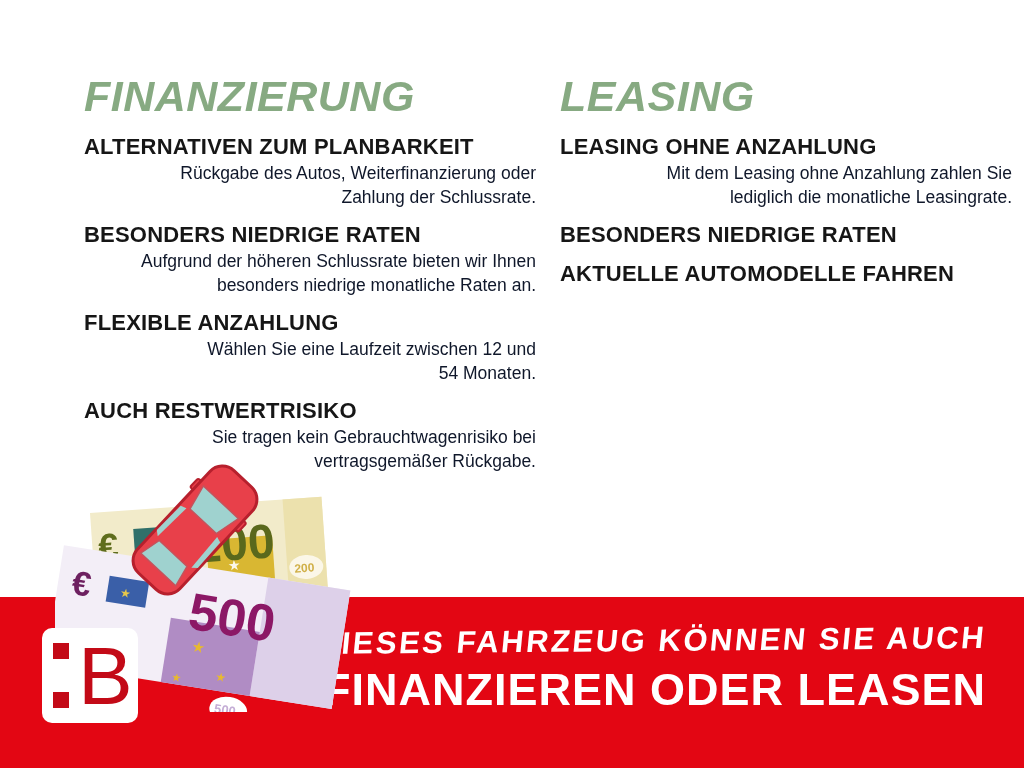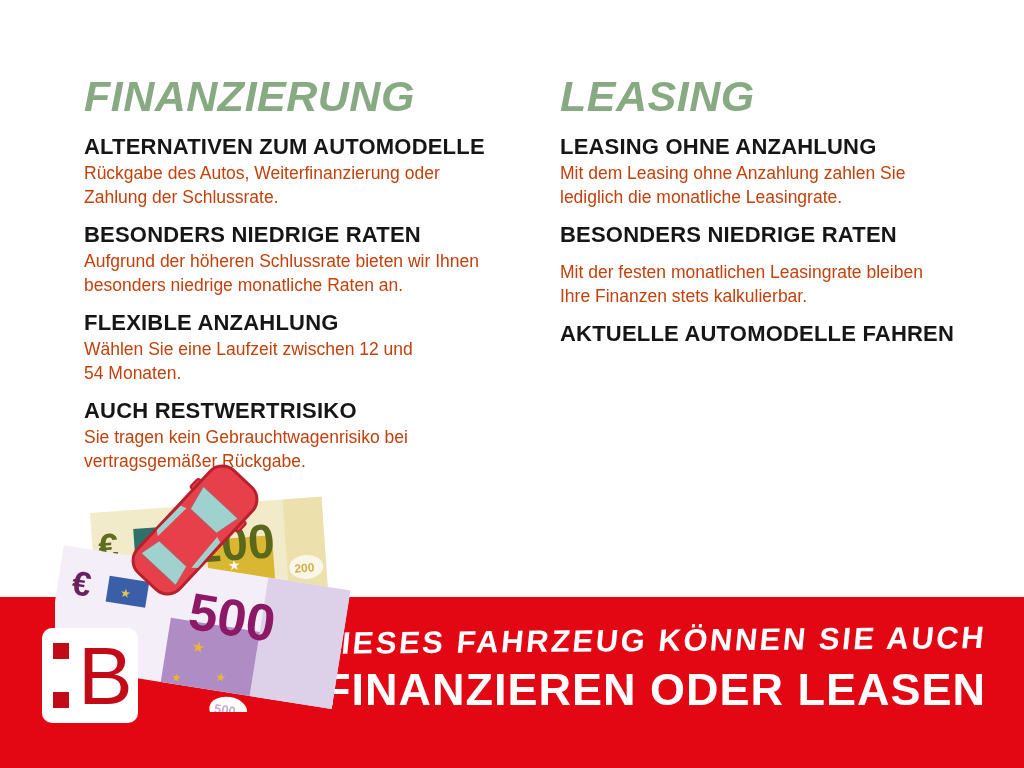--- a/index.html
+++ b/index.html
@@ -24,22 +24,23 @@
   .section{margin:0 0 13px 0;}
   .section h2{
     margin:0;
     font-size:22px;line-height:26px;
     font-weight:700;color:#161616;
     letter-spacing:0.2px;
   }
   .section p{
     margin:2px 0 0 0;
     font-size:17.5px;line-height:23.5px;
-    color:#c2410c;
+    color:#0f172a;
     white-space:pre-line;
+    text-align:right;
   }
   
   .banner{
     position:absolute;left:0;top:597px;
     width:1024px;height:171px;
     background:#e30613;
     z-index:1;
   }
   .banner-text{
     position:absolute;right:38px;top:27px;
@@ -85,21 +86,21 @@
 </style>
 </head>
 <body>
 
 <div class="page">
 
   <div class="col col-left">
     <h1>FINANZIERUNG</h1>
 
     <div class="section">
-      <h2>ALTERNATIVEN ZUM AUTOMODELLE</h2>
+      <h2>ALTERNATIVEN ZUM PLANBARKEIT</h2>
       <p>Rückgabe des Autos, Weiterfinanzierung oder
 Zahlung der Schlussrate.</p>
     </div>
     <div class="section">
       <h2>BESONDERS NIEDRIGE RATEN</h2>
       <p>Aufgrund der höheren Schlussrate bieten wir Ihnen
 besonders niedrige monatliche Raten an.</p>
     </div>
     <div class="section">
       <h2>FLEXIBLE ANZAHLUNG</h2>
@@ -118,22 +119,20 @@
 
     <div class="section">
       <h2>LEASING OHNE ANZAHLUNG</h2>
       <p>Mit dem Leasing ohne Anzahlung zahlen Sie
 lediglich die monatliche Leasingrate.</p>
     </div>
     <div class="section">
       <h2>BESONDERS NIEDRIGE RATEN</h2>
     </div>
     <div class="section">
-      <p>Mit der festen monatlichen Leasingrate bleiben
-Ihre Finanzen stets kalkulierbar.</p>
     </div>
     <div class="section">
       <h2>AKTUELLE AUTOMODELLE FAHREN</h2>
     </div>
   </div>
 
   <div class="banner">
     <div class="banner-text">
       <div class="banner-tagline">DIESES FAHRZEUG KÖNNEN SIE AUCH</div>
       <div class="banner-headline">FINANZIEREN ODER LEASEN</div>

